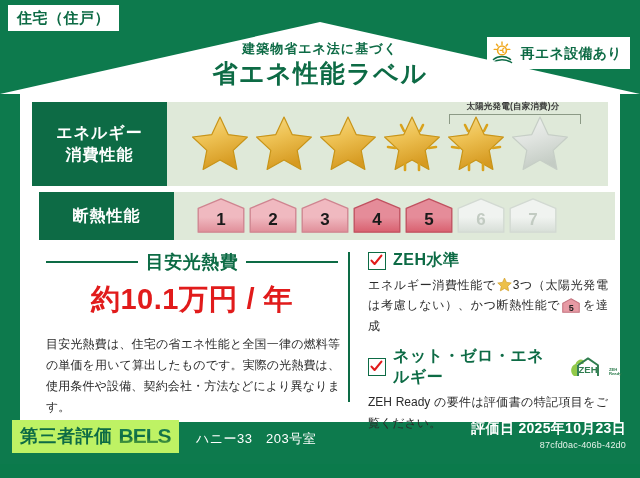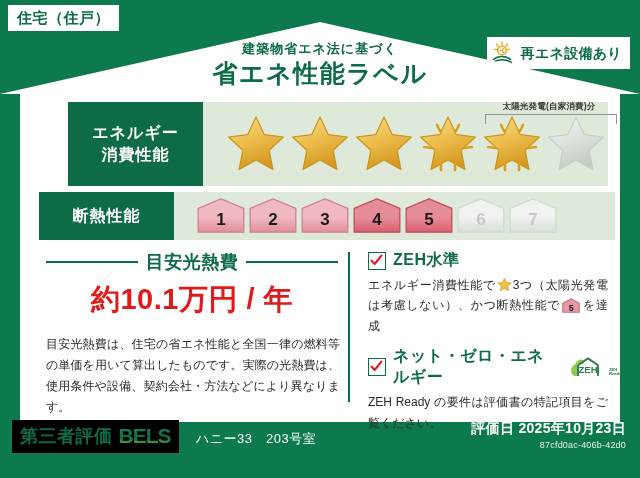--- a/index.html
+++ b/index.html
@@ -60,21 +60,21 @@
   
   .row{display:flex;align-items:stretch;}
   .row-energy{position:absolute;left:12px;top:10px;width:576px;height:84px;}
   .row-insul{position:absolute;left:12px;top:100px;width:576px;height:48px;padding-left:7px;}
   .rowlabel{
     background:#0d6b45;color:#fff;
     display:flex;align-items:center;justify-content:center;
     text-align:center;font-weight:bold;letter-spacing:1px;
     flex:0 0 135px;
   }
-  .row-energy .rowlabel{font-size:16px;line-height:1.35;margin-left:36px;}
+  .row-energy .rowlabel{font-size:16px;line-height:1.35;}
   .row-insul .rowlabel{font-size:16px;}
   .rowbody{
     flex:1;background:#dfe9d9;position:relative;
   }
   
   .stars{
     position:absolute;left:0;top:0;width:100%;height:100%;
     display:flex;align-items:center;padding-left:22px;gap:2px;
     box-sizing:border-box;
   }
@@ -149,21 +149,21 @@
     position:absolute;right:-16px;bottom:1px;
     font-size:4.2px;line-height:1.15;color:#2f7d4f;font-weight:bold;
     width:15px;
   }
   
   .footer{
     position:absolute;left:0;bottom:0;width:640px;height:56px;
   }
   .bels{
     position:absolute;left:12px;top:12px;
-    background:#000000;display:flex;align-items:center;gap:6px;
+    background:#bef264;display:flex;align-items:center;gap:6px;
     padding:4px 8px 5px 8px;
   }
   .bels .t1{color:#0d6b45;font-size:18px;font-weight:bold;letter-spacing:0.5px;}
   .bels .t2{
     font-size:21px;font-weight:bold;letter-spacing:-1px;
     background:linear-gradient(180deg,#1f8a53 0%,#0d6b45 55%,#7fbf33 100%);
     -webkit-background-clip:text;background-clip:text;color:transparent;
   }
   .unit{
     position:absolute;left:196px;top:22px;color:#ffffff;font-size:13px;letter-spacing:0.5px;

